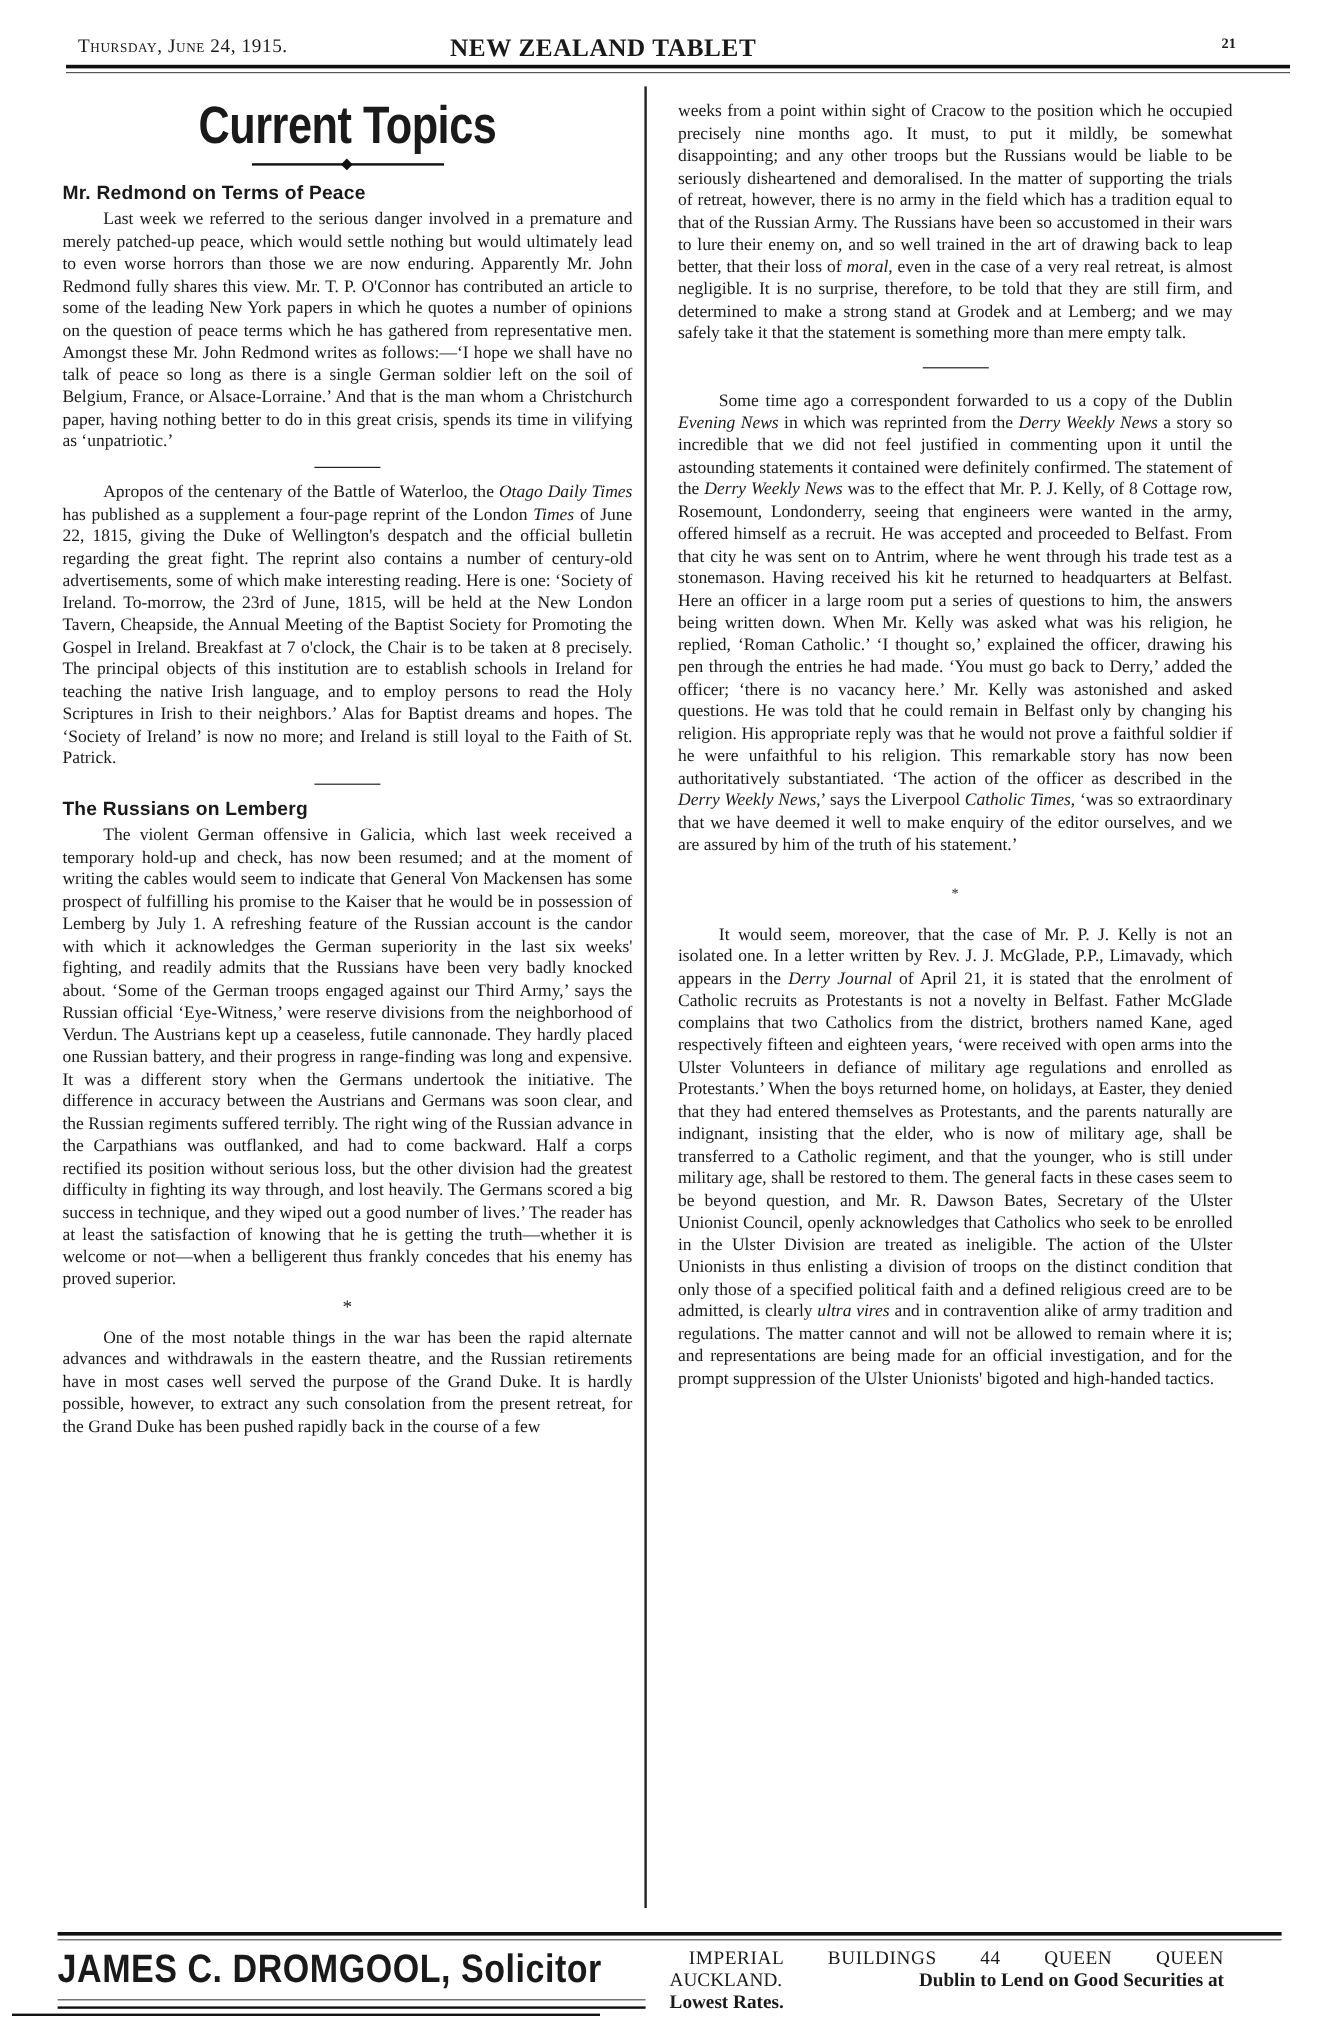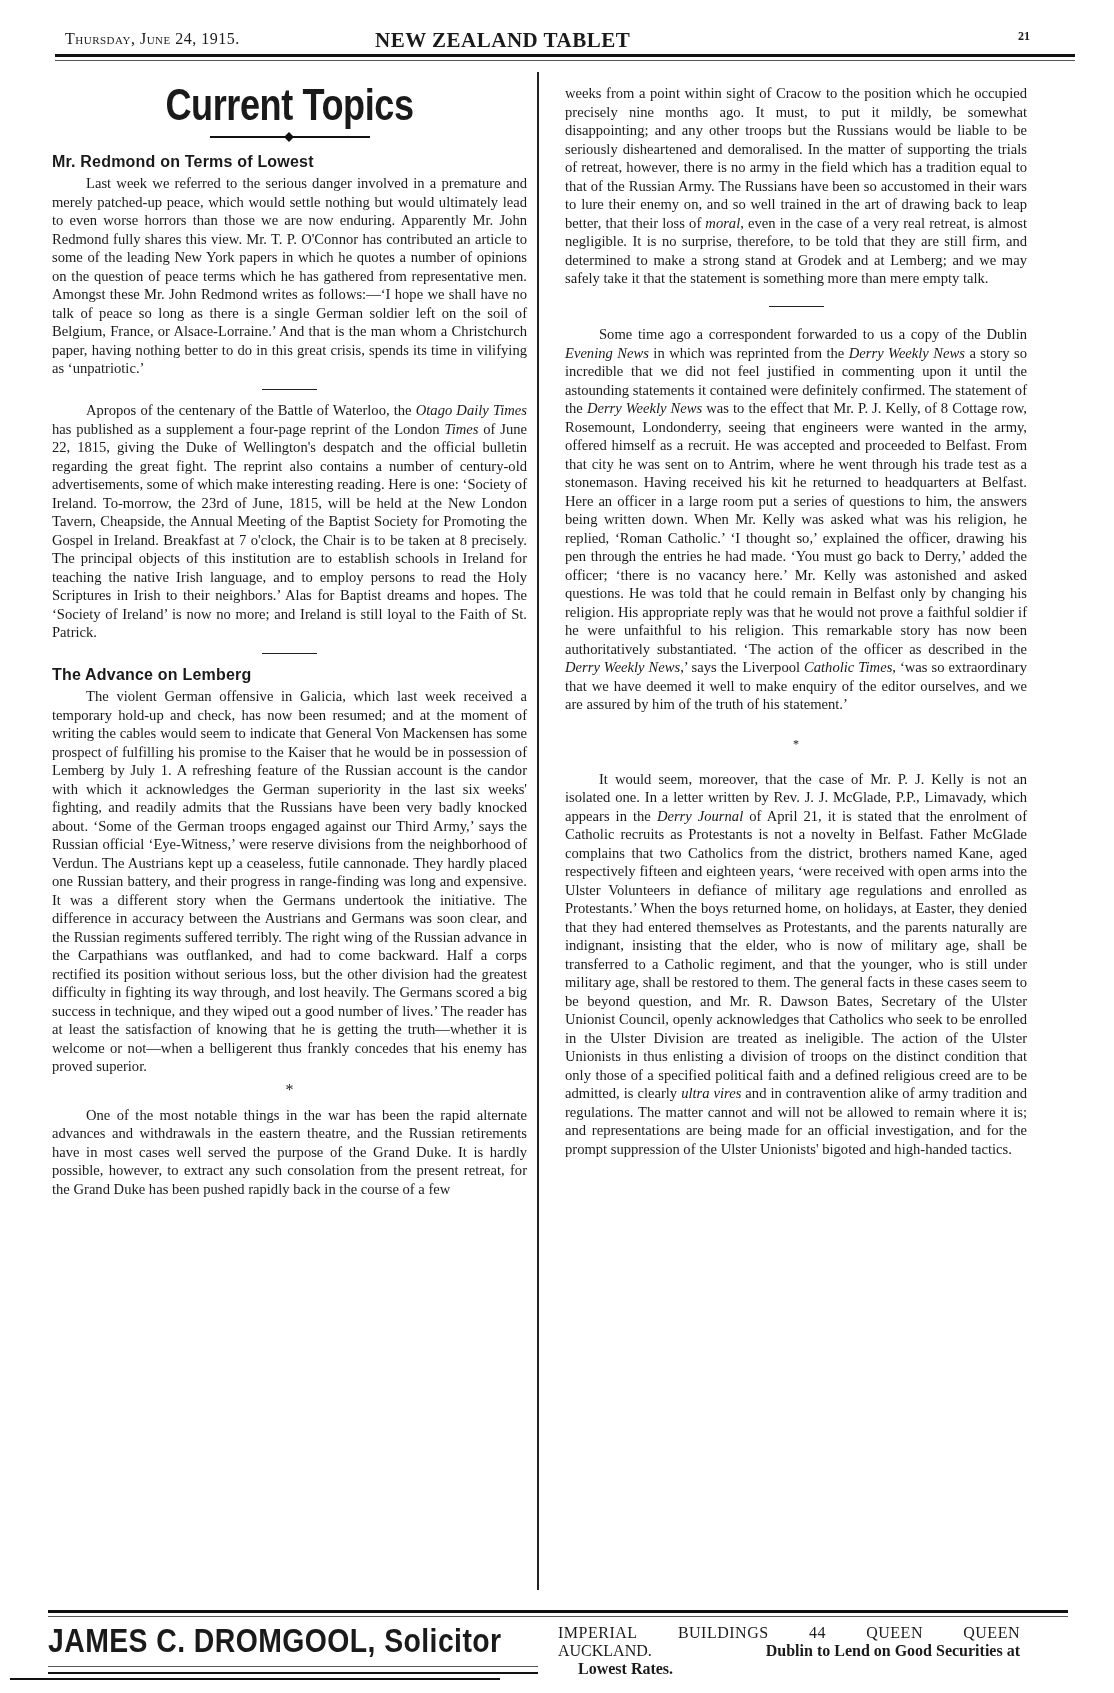--- a/index.html
+++ b/index.html
@@ -66,57 +66,57 @@
     font-family: "Liberation Sans", "DejaVu Sans", sans-serif; font-weight: bold;
     font-size: 33px; line-height: 38px; transform: scaleX(0.86); transform-origin: left;
     white-space: nowrap; letter-spacing: 0.5px;
   }
   .ad-rule-l1 { position: absolute; left: 0; top: 56px; width: 490px; height: 1px; background: #555; }
   .ad-rule-l2 { position: absolute; left: 0; top: 62px; width: 490px; height: 2px; background: #111; }
   .ad-rule-l3 { position: absolute; left: -38px; top: 68px; width: 490px; height: 2px; background: #111; }
   .ad-address {
     position: absolute; left: 510px; top: 14px; width: 462px; font-size: 16px; line-height: 18px;
   }
-  .ad-line1 { display: flex; justify-content: space-between; letter-spacing: 0.5px; }
+  .ad-line1 { display: flex; justify-content: space-between; letter-spacing: 0.5px; margin-left: 16px; }
   .ad-line2 { display: flex; justify-content: space-between; }
   .ad-line2 .b { font-weight: bold; }
-  .ad-line3 { font-weight: bold; margin-left: 20px; }
+  .ad-line3 { font-weight: bold; }
 </style>
 </head>
 <body>
 
 <div class="page-header">
   <span class="hdr-date">Thursday, June 24, 1915.</span>
   <span class="hdr-title">NEW ZEALAND TABLET</span>
   <span class="hdr-page">21</span>
 </div>
 <div class="hdr-rule"></div>
 <div class="hdr-rule2"></div>
 
 <div class="col-divider"></div>
 
 <div class="col col-left">
   <div class="masthead">Current Topics</div>
   <div class="masthead-rule"></div>
 
   <article>
-    <h2 class="sec">Mr. Redmond on Terms of Lowest</h2>
+    <h2 class="sec">Mr. Redmond on Terms of Peace</h2>
     <p class="para">Last week we referred to the serious danger involved in a premature and merely patched-up peace, which would settle nothing but would ultimately lead to even worse horrors than those we are now enduring. Apparently Mr. John Redmond fully shares this view. Mr. T. P. O'Connor has contributed an article to some of the leading New York papers in which he quotes a number of opinions on the question of peace terms which he has gathered from representative men. Amongst these Mr. John Redmond writes as follows:—‘I hope we shall have no talk of peace so long as there is a single German soldier left on the soil of Belgium, France, or Alsace-Lorraine.’ And that is the man whom a Christchurch paper, having nothing better to do in this great crisis, spends its time in vilifying as ‘unpatriotic.’</p>
   </article>
 
   <div class="short-rule"></div>
 
   <article>
     <p class="para"><span>Apropos of the centenary of the Battle of Waterloo, the </span><i>Otago Daily Times</i><span> has published as a supplement a four-page reprint of the London </span><i>Times</i><span> of June 22, 1815, giving the Duke of Wellington's despatch and the official bulletin regarding the great fight. The reprint also contains a number of century-old advertisements, some of which make interesting reading. Here is one: ‘Society of Ireland. To-morrow, the 23rd of June, 1815, will be held at the New London Tavern, Cheapside, the Annual Meeting of the Baptist Society for Promoting the Gospel in Ireland. Breakfast at 7 o'clock, the Chair is to be taken at 8 precisely. The principal objects of this institution are to establish schools in Ireland for teaching the native Irish language, and to employ persons to read the Holy Scriptures in Irish to their neighbors.’ Alas for Baptist dreams and hopes. The ‘Society of Ireland’ is now no more; and Ireland is still loyal to the Faith of St. Patrick.</span></p>
   </article>
 
   <div class="short-rule"></div>
 
   <article>
-    <h2 class="sec">The Advance on Lemberg</h2>
+    <h2 class="sec">The Russians on Lemberg</h2>
     <p class="para">The violent German offensive in Galicia, which last week received a temporary hold-up and check, has now been resumed; and at the moment of writing the cables would seem to indicate that General Von Mackensen has some prospect of fulfilling his promise to the Kaiser that he would be in possession of Lemberg by July 1. A refreshing feature of the Russian account is the candor with which it acknowledges the German superiority in the last six weeks' fighting, and readily admits that the Russians have been very badly knocked about. ‘Some of the German troops engaged against our Third Army,’ says the Russian official ‘Eye-Witness,’ were reserve divisions from the neighborhood of Verdun. The Austrians kept up a ceaseless, futile cannonade. They hardly placed one Russian battery, and their progress in range-finding was long and expensive. It was a different story when the Germans undertook the initiative. The difference in accuracy between the Austrians and Germans was soon clear, and the Russian regiments suffered terribly. The right wing of the Russian advance in the Carpathians was outflanked, and had to come backward. Half a corps rectified its position without serious loss, but the other division had the greatest difficulty in fighting its way through, and lost heavily. The Germans scored a big success in technique, and they wiped out a good number of lives.’ The reader has at least the satisfaction of knowing that he is getting the truth—whether it is welcome or not—when a belligerent thus frankly concedes that his enemy has proved superior.</p>
     <div class="asterisk">*</div>
     <p class="para">One of the most notable things in the war has been the rapid alternate advances and withdrawals in the eastern theatre, and the Russian retirements have in most cases well served the purpose of the Grand Duke. It is hardly possible, however, to extract any such consolation from the present retreat, for the Grand Duke has been pushed rapidly back in the course of a few</p>
   </article>
 </div>
 
 <div class="col col-right">
   <p class="para" style="text-indent:0"><span>weeks from a point within sight of Cracow to the position which he occupied precisely nine months ago. It must, to put it mildly, be somewhat disappointing; and any other troops but the Russians would be liable to be seriously disheartened and demoralised. In the matter of supporting the trials of retreat, however, there is no army in the field which has a tradition equal to that of the Russian Army. The Russians have been so accustomed in their wars to lure their enemy on, and so well trained in the art of drawing back to leap better, that their loss of </span><i>moral</i><span>, even in the case of a very real retreat, is almost negligible. It is no surprise, therefore, to be told that they are still firm, and determined to make a strong stand at Grodek and at Lemberg; and we may safely take it that the statement is something more than mere empty talk.</span></p>
 
   <div class="short-rule" style="margin-top:18px;margin-bottom:18px"></div>

